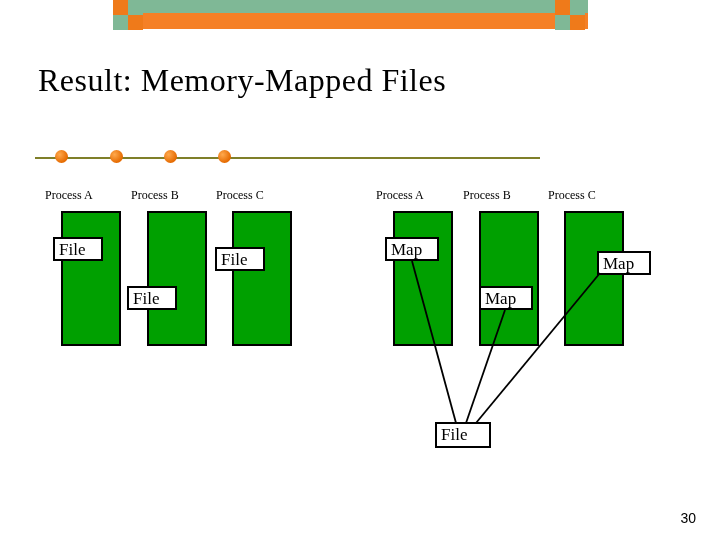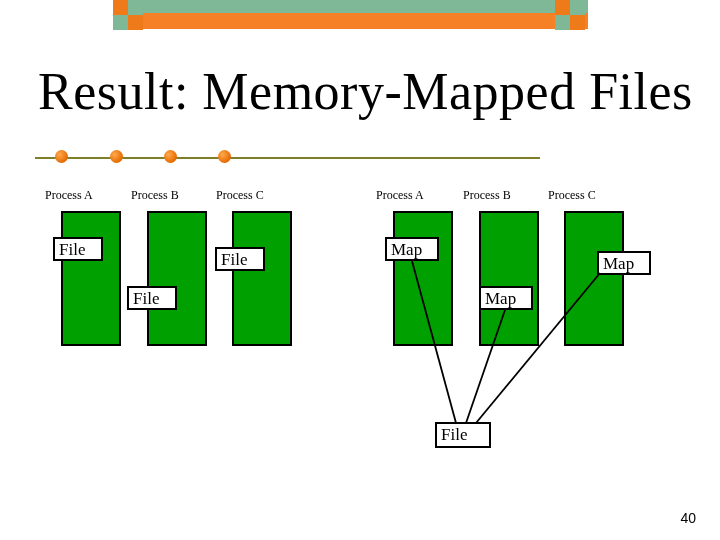--- a/index.html
+++ b/index.html
@@ -5,21 +5,21 @@
 html,body{margin:0;padding:0;width:720px;height:540px;background:#fff;font-family:Georgia,'Times New Roman',serif;color:#000;overflow:hidden}
 .banner-wrap{position:absolute;left:0;top:0;width:100%;height:36px}
 .banner-top{position:absolute;left:113px;top:0;width:475px;height:14px;background:#7fb896}
 .banner-bot{position:absolute;left:113px;top:13px;width:475px;height:16px;background:#f58026}
 .banner-cube{position:absolute;top:0;width:30px;height:30px}
 .cube{display:grid;grid-template-columns:1fr 1fr;grid-template-rows:1fr 1fr;width:100%;height:100%}
 .cube div:nth-child(1){background:#ef7a1a}
 .cube div:nth-child(2){background:#7fb896}
 .cube div:nth-child(3){background:#7fb896}
 .cube div:nth-child(4){background:#ef7a1a}
-.title{position:absolute;left:38px;top:62px;font-size:52px;letter-spacing:.5px}
+.title{position:absolute;left:38px;top:62px;font-size:32px;letter-spacing:.5px}
 .rule{position:absolute;left:35px;top:157px;width:505px;height:2px;background:#7f7f29}
 .bead{position:absolute;top:150px;width:13px;height:13px;border-radius:50%;background:radial-gradient(circle at 35% 35%,#ffa94d 0%,#e56a00 70%)}
 .lbl{position:absolute;font-size:12px}
 .procbox{position:absolute;width:60px;height:135px;background:#00a000;border:2px solid #000;box-sizing:border-box}
 .filebox{position:absolute;background:#fff;border:2px solid #000;box-sizing:border-box;font-size:17px;padding:1px 4px}
 .svglines{position:absolute;left:0;top:0;pointer-events:none}
 .page-num{position:absolute;right:24px;bottom:14px;font-family:Arial,Helvetica,sans-serif;font-size:14px;color:#000}
 </style>
 </head>
 <body>
@@ -78,13 +78,13 @@
 <div class="filebox" style="left:597px;top:251px;width:54px;height:24px">Map</div>
 
 <div class="filebox" style="left:435px;top:422px;width:56px;height:26px">File</div>
 
 <svg class="svglines" width="720" height="540">
   <line x1="412" y1="261" x2="456" y2="423" stroke="#000" stroke-width="1.8"></line>
   <line x1="505" y1="310" x2="466" y2="423" stroke="#000" stroke-width="1.8"></line>
   <line x1="600" y1="273" x2="476" y2="423" stroke="#000" stroke-width="1.8"></line>
 </svg>
 
-<div class="page-num">40</div>
+<div class="page-num">30</div>
 
 </body></html>

